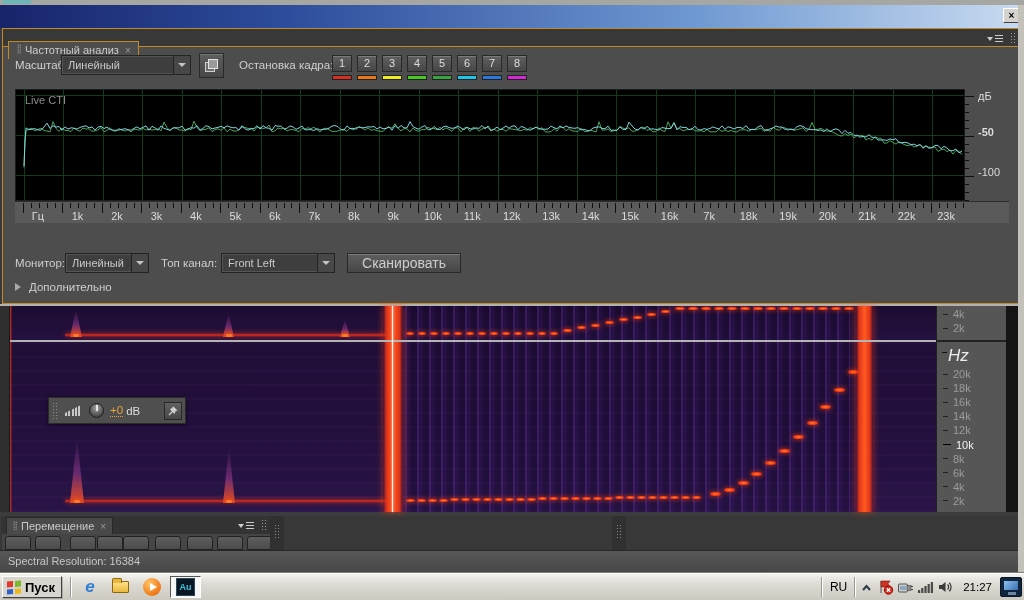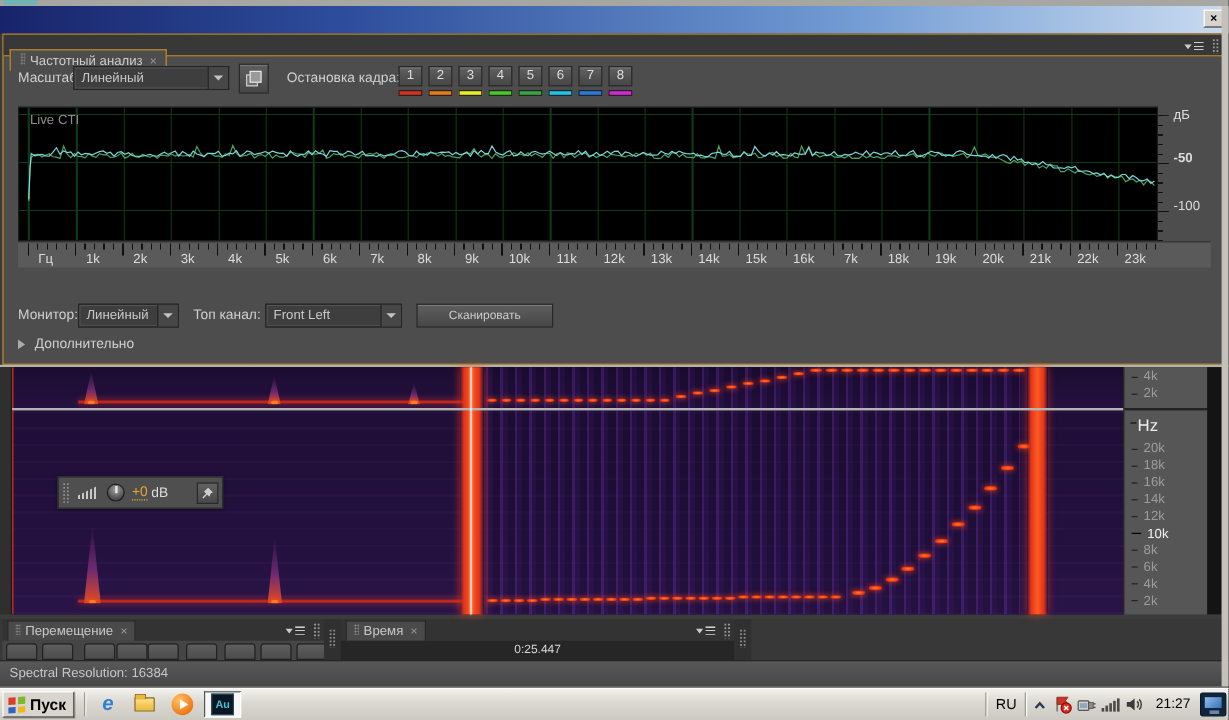--- a/index.html
+++ b/index.html
@@ -73,21 +73,21 @@
     background-image:
       repeating-linear-gradient(90deg,#101010 0 1px,transparent 1px 7.896px),
       repeating-linear-gradient(90deg,#101010 0 1px,transparent 1px 39.48px);
     background-size:100% 5px,100% 10px;background-position:8px 0,8px 0;background-repeat:no-repeat;}
   .x-labels{position:absolute;left:0;top:0;width:950px;height:22px;margin-left:15px;}
   .xt{position:absolute;top:8px;left:calc(8px + var(--i)*39.48px);transform:translateX(-50%);
     color:#dcdcdc;font-size:11px;}
 
   .fp-monitor{position:absolute;left:0;top:222px;right:0;height:26px;}
   .scan-btn{position:absolute;left:344px;top:2px;width:114px;height:20px;background:linear-gradient(#5e5e5e,#474747);
-    border:1px solid #282828;box-shadow:inset 0 1px 0 #7a7a7a;color:#cccccc;font-size:10px;padding:0;}
+    border:1px solid #282828;box-shadow:inset 0 1px 0 #7a7a7a;color:#cccccc;font-size:14px;padding:0;}
   .fp-advanced{position:absolute;left:12px;top:252px;display:flex;align-items:center;color:#cfcfcf;font-size:11.5px;cursor:default;}
   .tri{width:0;height:0;border-top:4px solid transparent;border-bottom:4px solid transparent;border-left:6px solid #aaa;margin-right:8px;}
 
   .panel-sep{position:absolute;left:0;top:304px;width:1024px;height:2px;background:#b4b2ac;}
 
   
   .spectral{position:absolute;left:0;top:306px;width:1024px;height:212px;background:#3c3c3c;}
   .spec-left-strip{position:absolute;left:0;top:0;width:10px;height:206px;background:#2f2f2f;border-right:1px solid #191919;}
   .spectrogram{position:absolute;left:10px;top:0;width:926px;height:206px;background:var(--spec-bg);}
   .chan{position:absolute;left:0;width:926px;overflow:hidden;}
@@ -116,21 +116,21 @@
   .sdash{position:absolute;border-radius:2px;z-index:3;
     background:radial-gradient(ellipse at center,#ff8226 0%,#f23612 55%,rgba(150,30,70,0.35) 100%);
     box-shadow:0 0 4px 1px rgba(255,70,20,0.45);}
 
   .freq-scale{position:absolute;left:936px;top:0;width:70px;height:206px;background:#565656;border-left:1px solid #202020;
     color:#9c9c9c;font-size:11px;}
   .fs-row{position:absolute;left:6px;display:flex;align-items:center;height:12px;}
   .fs-tick{display:inline-block;width:5px;height:1px;background:#222;margin-right:5px;}
   .fs-u0{top:2px;} .fs-u1{top:16px;}
   .fs-div{position:absolute;left:0;top:34px;width:70px;height:2px;background:#222;}
-  .fs-hz{position:absolute;left:11px;top:40px;color:#ececec;font-size:14px;}
+  .fs-hz{position:absolute;left:11px;top:40px;color:#ececec;font-size:17px;font-style:italic;}
   .fs-hz::before{content:"";position:absolute;left:-6px;top:6px;width:5px;height:1px;background:#111;}
   .fs-list{position:absolute;left:0;top:62px;right:0;bottom:0;}
   .fs-list .fs-row{top:calc(var(--i)*14.1px);}
   .fs-list .fs-row:nth-of-type(6){color:#f2f2f2;}
   .fs-list .fs-row:nth-of-type(6) .fs-tick{width:8px;background:#000;}
   .scroll-strip{position:absolute;left:1006px;top:0;width:12px;height:206px;background:#141414;}
 
   .vol-overlay{position:absolute;left:48px;top:91px;width:138px;height:27px;background:#4f4f4f;
     border:1px solid #2a2a2a;box-shadow:0 1px 4px rgba(0,0,0,0.6);display:flex;align-items:center;z-index:9;}
   .vo-grip{width:6px;height:17px;margin:0 3px 0 3px;
@@ -544,31 +544,20 @@
           <div class="tbtn" style="left: 95px;"></div>
           <div class="tbtn" style="left: 121px;"></div>
           <div class="tbtn" style="left: 153px;"></div>
           <div class="tbtn" style="left: 185px;"></div>
           <div class="tbtn" style="left: 215px;"></div>
           <div class="tbtn" style="left: 245px;"></div>
         </div>
     </div>
     <div class="dock-sep" style="left:270px;"></div>
 
-    <div class="dock-panel" style="left:284px;width:328px;">
-      <div class="dock-tabrow">
-        <div class="dock-tab"><span class="tab-grip"></span><span>Время</span><span class="tab-x">×</span></div>
-        <div class="panel-menu">
-            <span class="pm-arrow"></span>
-            <span class="pm-lines"></span>
-          </div>
-        <div class="grip v"></div>
-      </div>
-      <div class="dock-content time">0:25.447</div>
-    </div>
     <div class="dock-sep" style="left:612px;"></div>
 
   </div>
 
   <div class="statusbar">
     <span class="sb-left">Spectral Resolution: 16384</span>
   </div>
 
   <div class="taskbar">
     <button class="start-btn">

